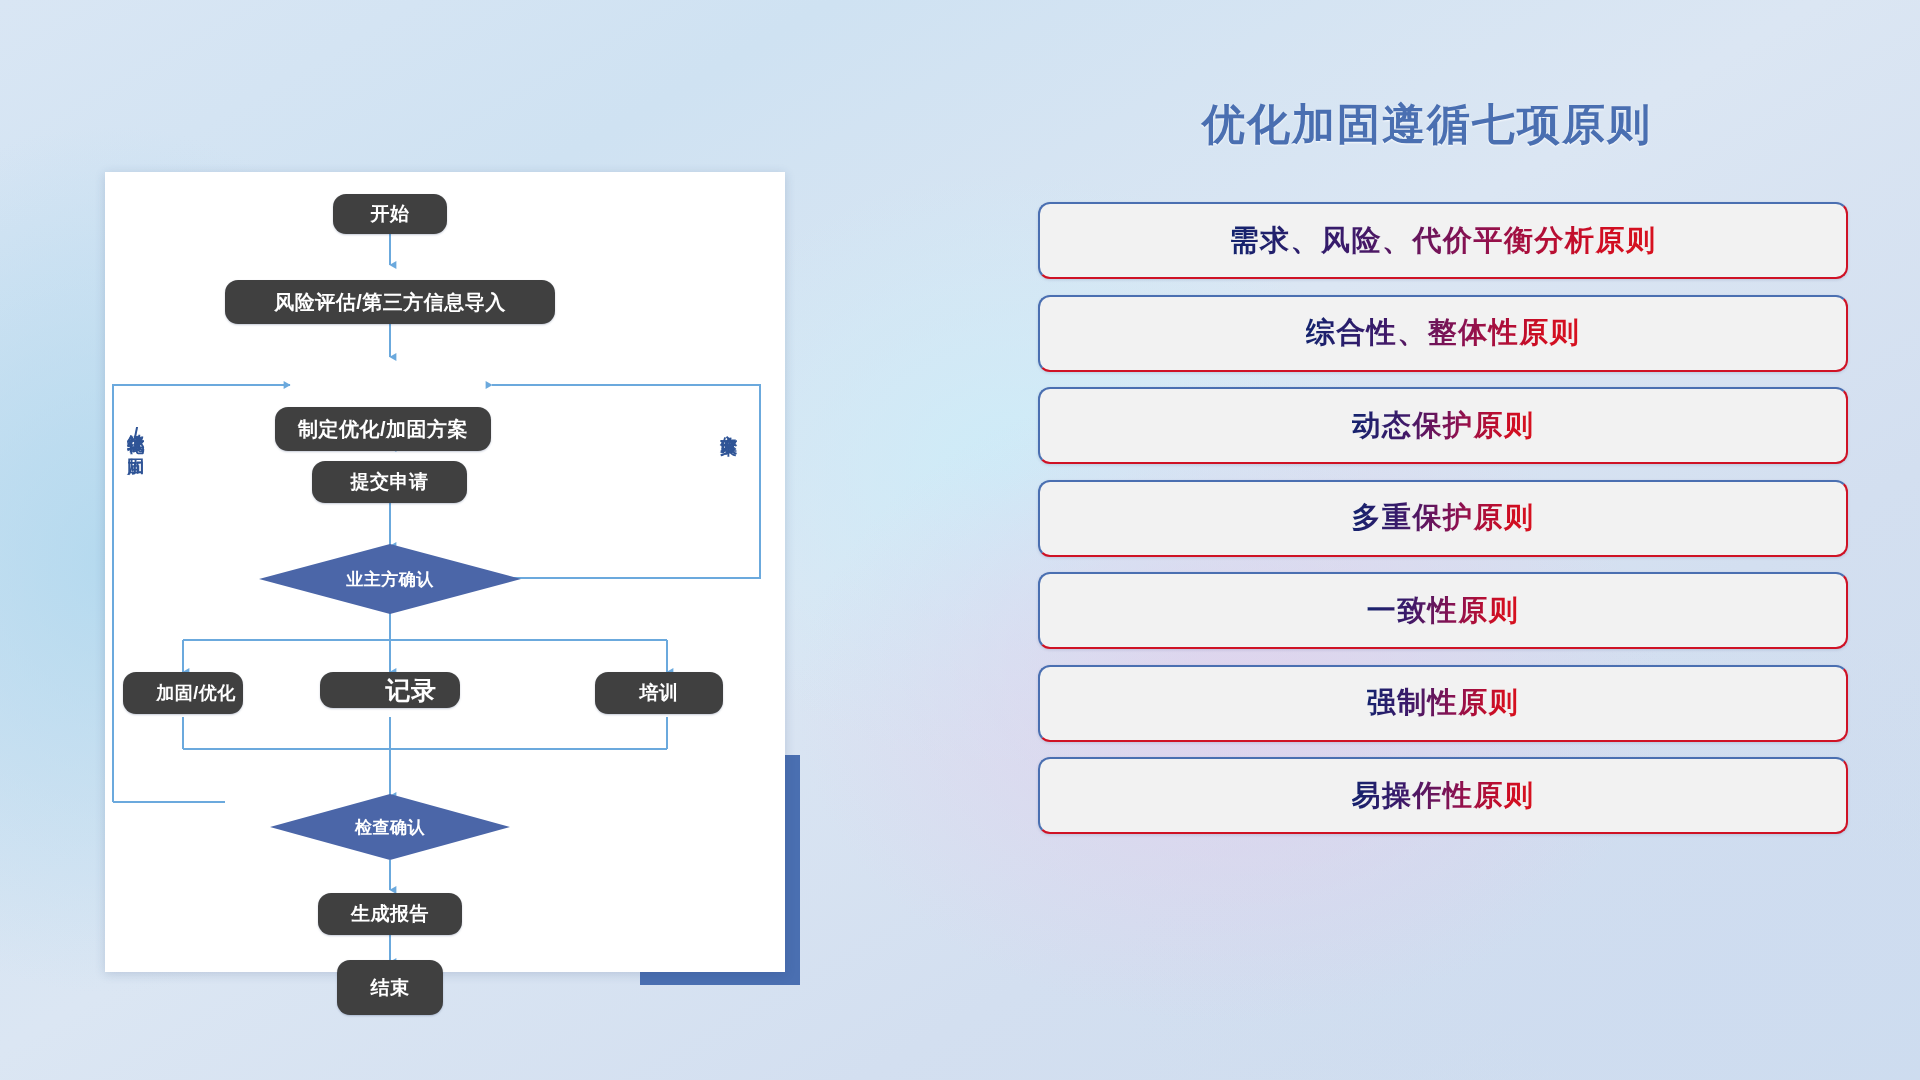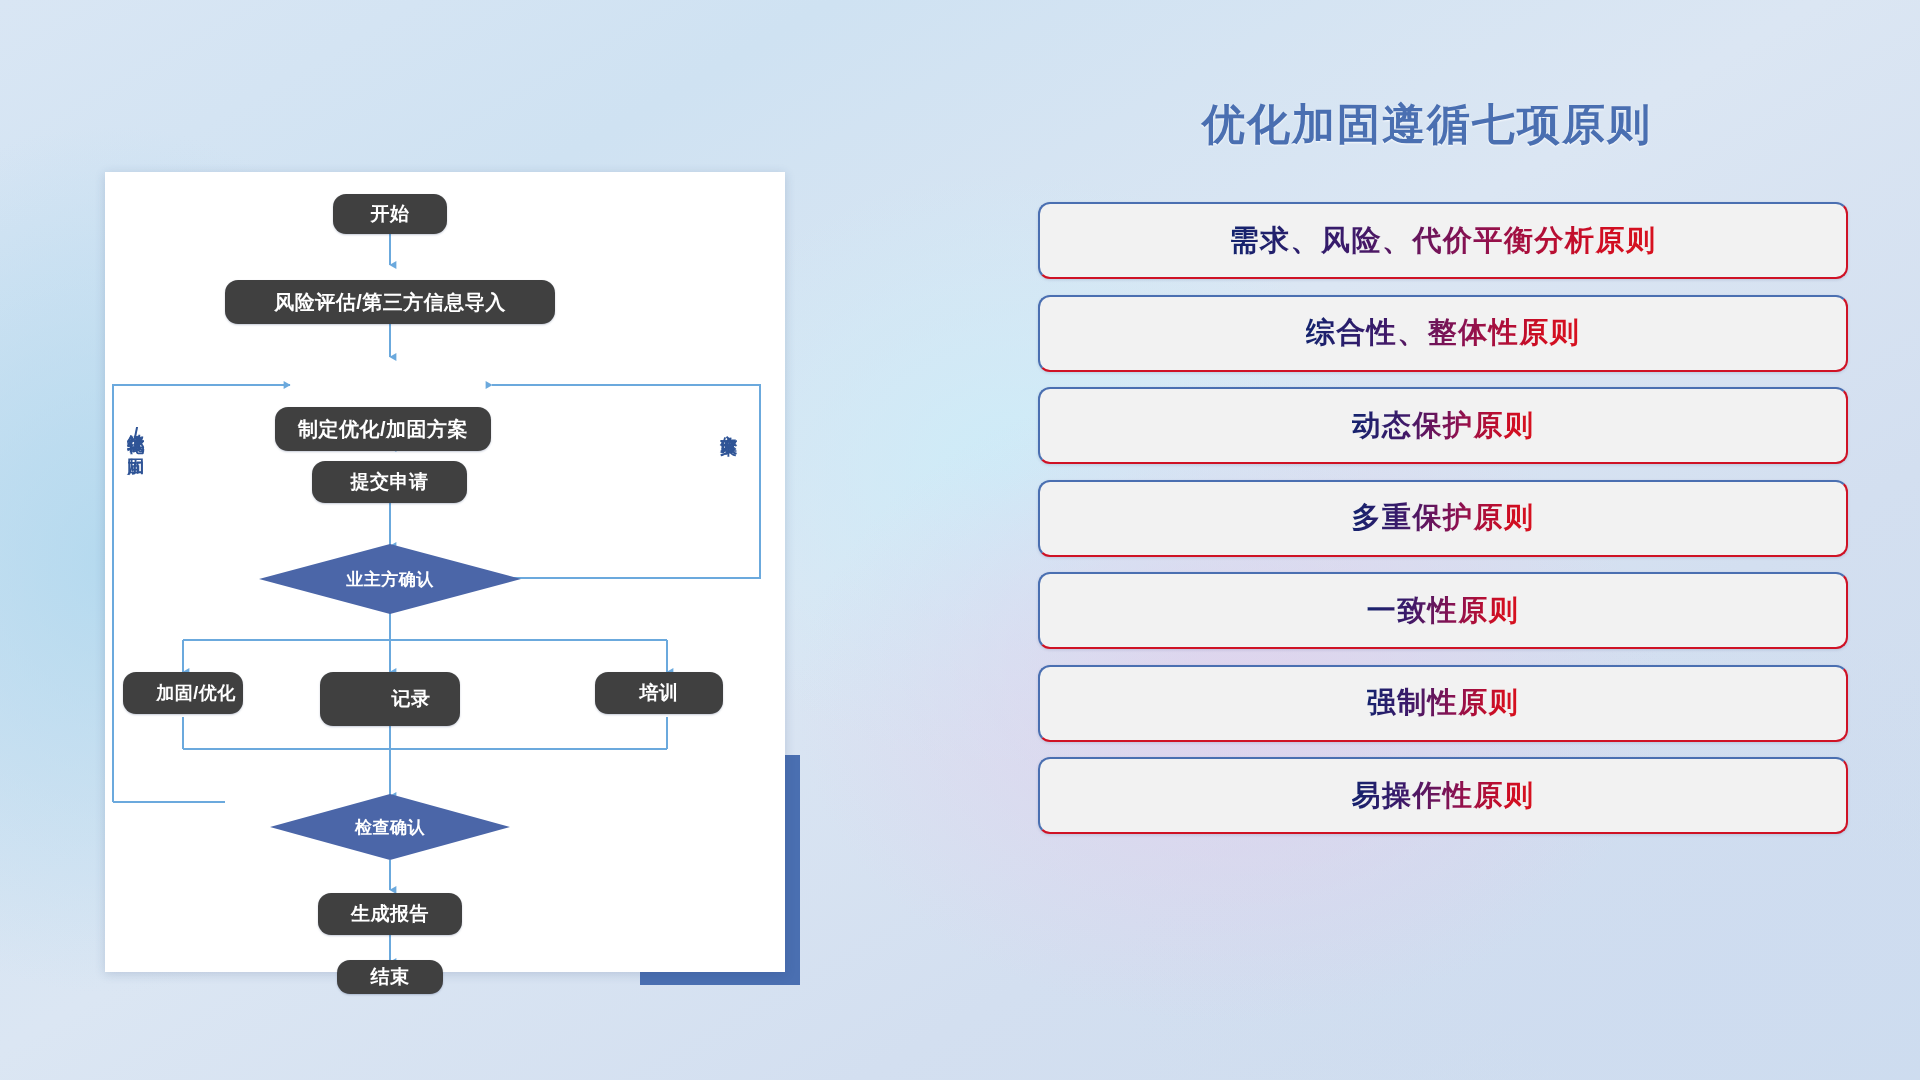--- a/index.html
+++ b/index.html
@@ -165,38 +165,38 @@
 
     <div class="node diamond" style="left:154px;top:372px;width:262px;height:70px;font-size:17px;">
       <span class="diamond-shape"></span>
       <span class="diamond-label">业主方确认</span>
     </div>
 
     <div class="node rect" style="left:18px;top:500px;width:120px;height:42px;font-size:18px;padding-left:26px;">
       <span>加固/优化</span>
     </div>
 
-    <div class="node rect" style="left:215px;top:500px;width:140px;height:54px;font-size:19px;padding-left:42px;">
+    <div class="node rect" style="left:215px;top:500px;width:140px;height:36px;font-size:25px;padding-left:42px;">
       <span>记录</span>
     </div>
 
     <div class="node rect" style="left:490px;top:500px;width:128px;height:42px;font-size:19px;">
       <span>培训</span>
     </div>
 
     <div class="node diamond" style="left:165px;top:622px;width:240px;height:66px;font-size:17px;">
       <span class="diamond-shape"></span>
       <span class="diamond-label">检查确认</span>
     </div>
 
     <div class="node rect" style="left:213px;top:721px;width:144px;height:42px;font-size:19px;">
       <span>生成报告</span>
     </div>
 
-    <div class="node rect" style="left:232px;top:788px;width:106px;height:34px;font-size:19px;">
+    <div class="node rect" style="left:232px;top:788px;width:106px;height:55px;font-size:19px;">
       <span>结束</span>
     </div>
 
   </div>
 
   <div id="right-col">
 
     <div id="deck-title">优化加固遵循七项原则</div>
 
     <div id="card-list">

